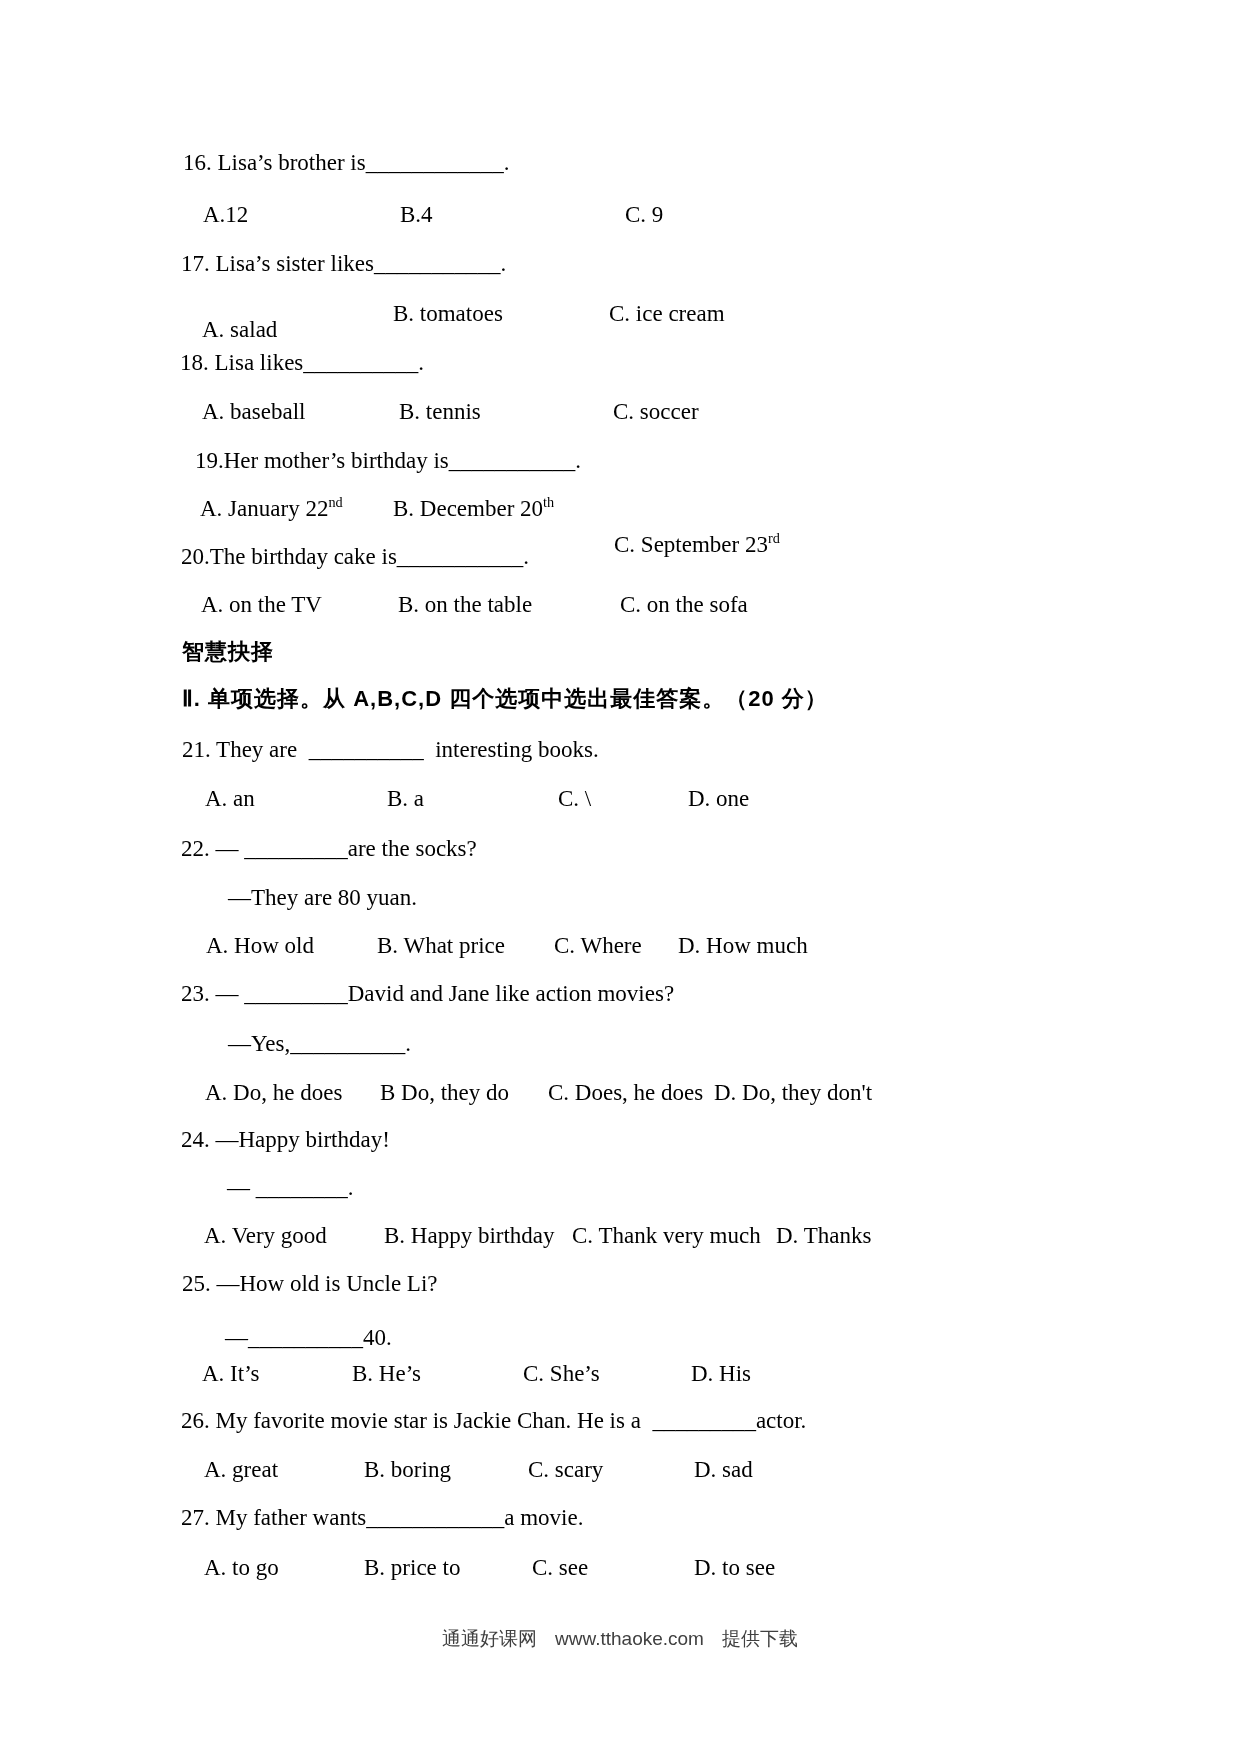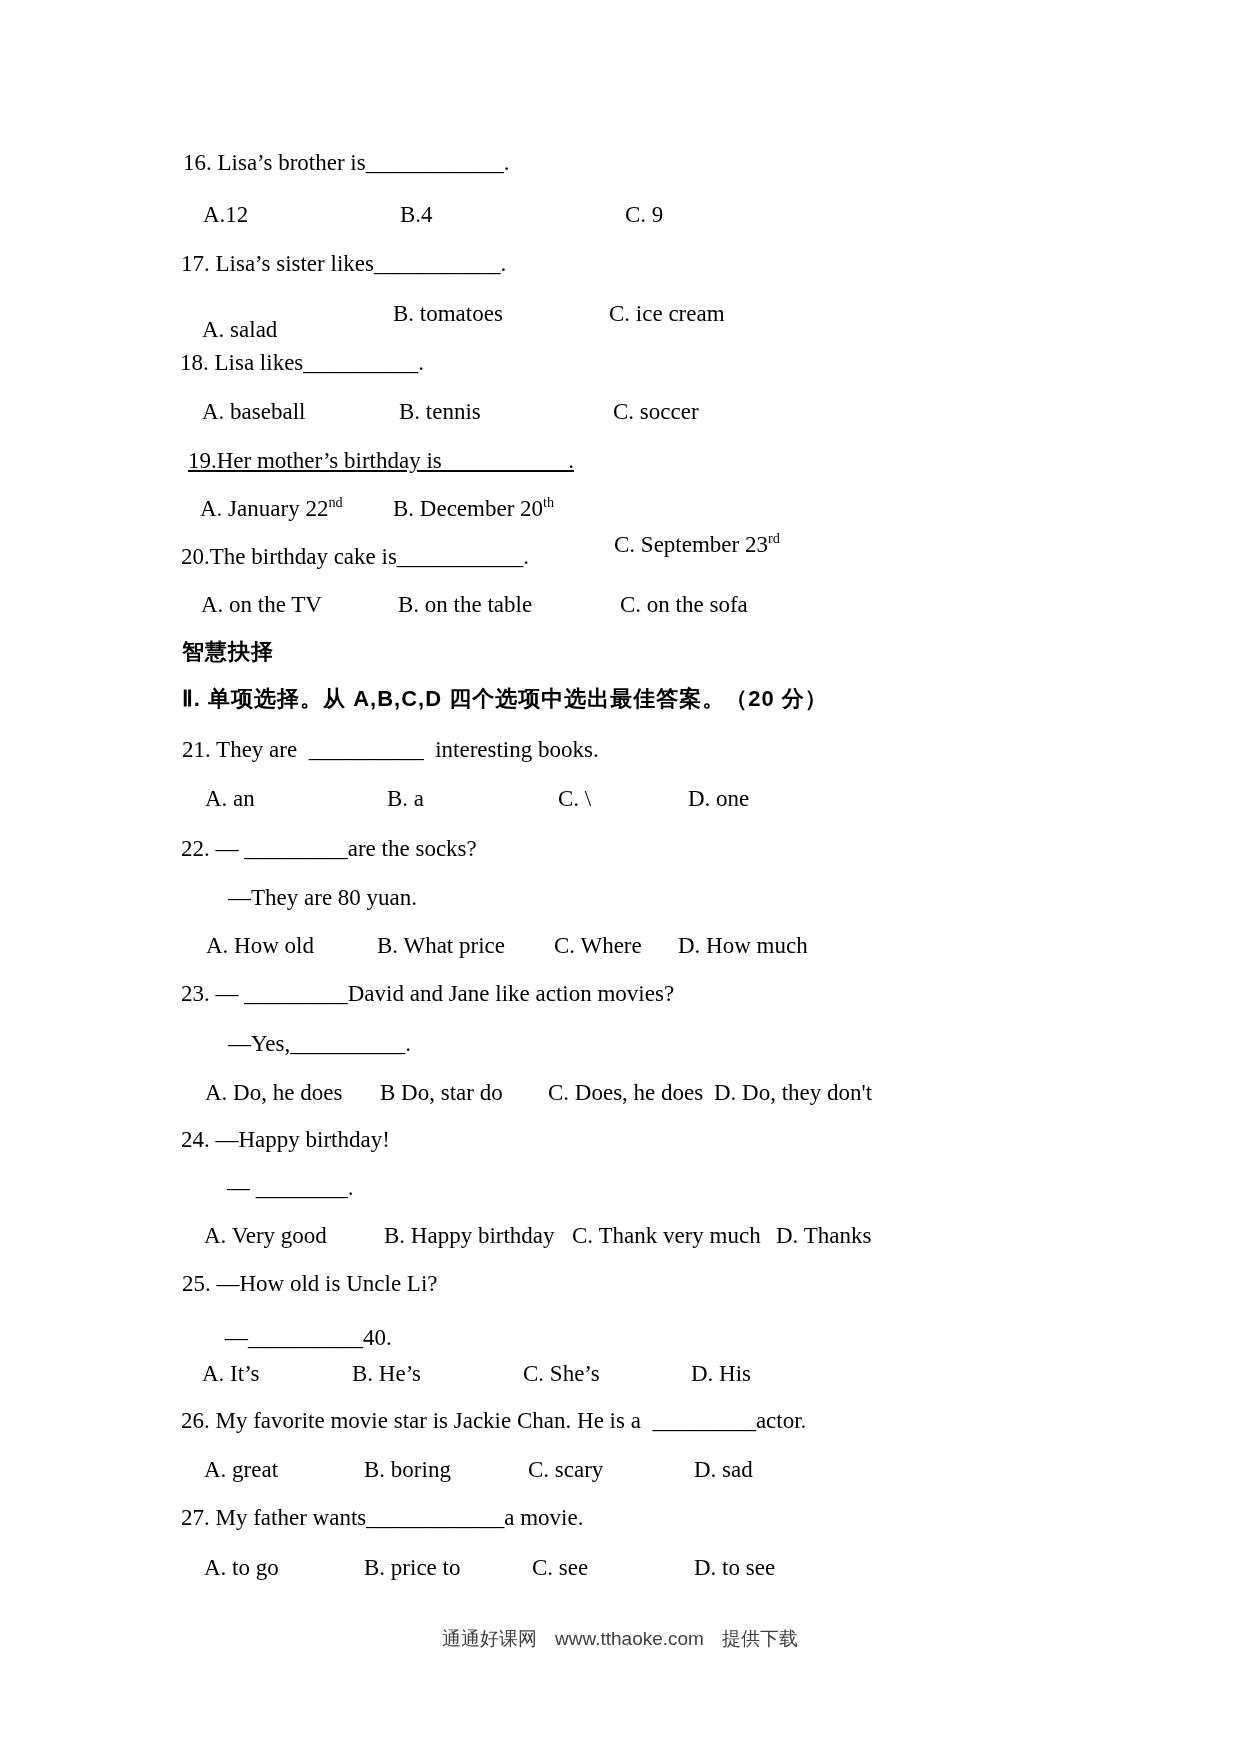--- a/index.html
+++ b/index.html
@@ -52,21 +52,21 @@
       <div class="txt option" style="left: 400px; top: 202px;">B.4</div>
       <div class="txt option" style="left: 625px; top: 202px;">C. 9</div>
       <div class="txt" style="left: 181px; top: 251px;">17. Lisa’s sister likes___________.</div>
       <div class="txt option" style="left: 202px; top: 301px; margin-top: 16px;">A. salad</div>
       <div class="txt option" style="left: 393px; top: 301px;">B. tomatoes</div>
       <div class="txt option" style="left: 609px; top: 301px;">C. ice cream</div>
       <div class="txt" style="left: 180px; top: 350px;">18. Lisa likes__________.</div>
       <div class="txt option" style="left: 202px; top: 399px;">A. baseball</div>
       <div class="txt option" style="left: 399px; top: 399px;">B. tennis</div>
       <div class="txt option" style="left: 613px; top: 399px;">C. soccer</div>
-      <div class="txt" style="left: 188px; top: 448px; text-decoration: underline;">19.Her mother’s birthday is___________.</div>
+      <div class="txt" style="left: 195px; top: 448px;">19.Her mother’s birthday is___________.</div>
       <div class="txt option" style="left: 200px; top: 496px;">A. January 22<sup>nd</sup></div>
       <div class="txt option" style="left: 393px; top: 496px;">B. December 20<sup>th</sup></div>
       <div class="txt option" style="left: 614px; top: 496px; margin-top: 36px;">C. September 23<sup>rd</sup></div>
       <div class="txt" style="left: 181px; top: 544px;">20.The birthday cake is___________.</div>
       <div class="txt option" style="left: 201px; top: 592px;">A. on the TV</div>
       <div class="txt option" style="left: 398px; top: 592px;">B. on the table</div>
       <div class="txt option" style="left: 620px; top: 592px;">C. on the sofa</div>
       <div class="txt heading" style="left: 182px; top: 640px;">智慧抉择</div>
       <div class="txt heading" style="left: 182px; top: 687px;">Ⅱ. 单项选择。从 A,B,C,D 四个选项中选出最佳答案。（20 分）</div>
       <div class="txt" style="left: 182px; top: 737px;">21. They are  __________  interesting books.</div>
@@ -76,21 +76,21 @@
       <div class="txt option" style="left: 688px; top: 786px;">D. one</div>
       <div class="txt" style="left: 181px; top: 836px;">22. — _________are the socks?</div>
       <div class="txt" style="left: 228px; top: 885px;">—They are 80 yuan.</div>
       <div class="txt option" style="left: 206px; top: 933px;">A. How old</div>
       <div class="txt option" style="left: 377px; top: 933px;">B. What price</div>
       <div class="txt option" style="left: 554px; top: 933px;">C. Where</div>
       <div class="txt option" style="left: 678px; top: 933px;">D. How much</div>
       <div class="txt" style="left: 181px; top: 981px;">23. — _________David and Jane like action movies?</div>
       <div class="txt" style="left: 228px; top: 1031px;">—Yes,__________.</div>
       <div class="txt option" style="left: 205px; top: 1080px;">A. Do, he does</div>
-      <div class="txt option" style="left: 380px; top: 1080px;">B Do, star do</div>
+      <div class="txt option" style="left: 380px; top: 1080px;">B Do, they do</div>
       <div class="txt option" style="left: 548px; top: 1080px;">C. Does, he does</div>
       <div class="txt option" style="left: 714px; top: 1080px;">D. Do, they don't</div>
       <div class="txt" style="left: 181px; top: 1127px;">24. —Happy birthday!</div>
       <div class="txt" style="left: 227px; top: 1175px;">— ________.</div>
       <div class="txt option" style="left: 204px; top: 1223px;">A. Very good</div>
       <div class="txt option" style="left: 384px; top: 1223px;">B. Happy birthday</div>
       <div class="txt option" style="left: 572px; top: 1223px;">C. Thank very much</div>
       <div class="txt option" style="left: 776px; top: 1223px;">D. Thanks</div>
       <div class="txt" style="left: 182px; top: 1271px;">25. —How old is Uncle Li?</div>
       <div class="txt" style="left: 225px; top: 1325px;">—__________40.</div>

